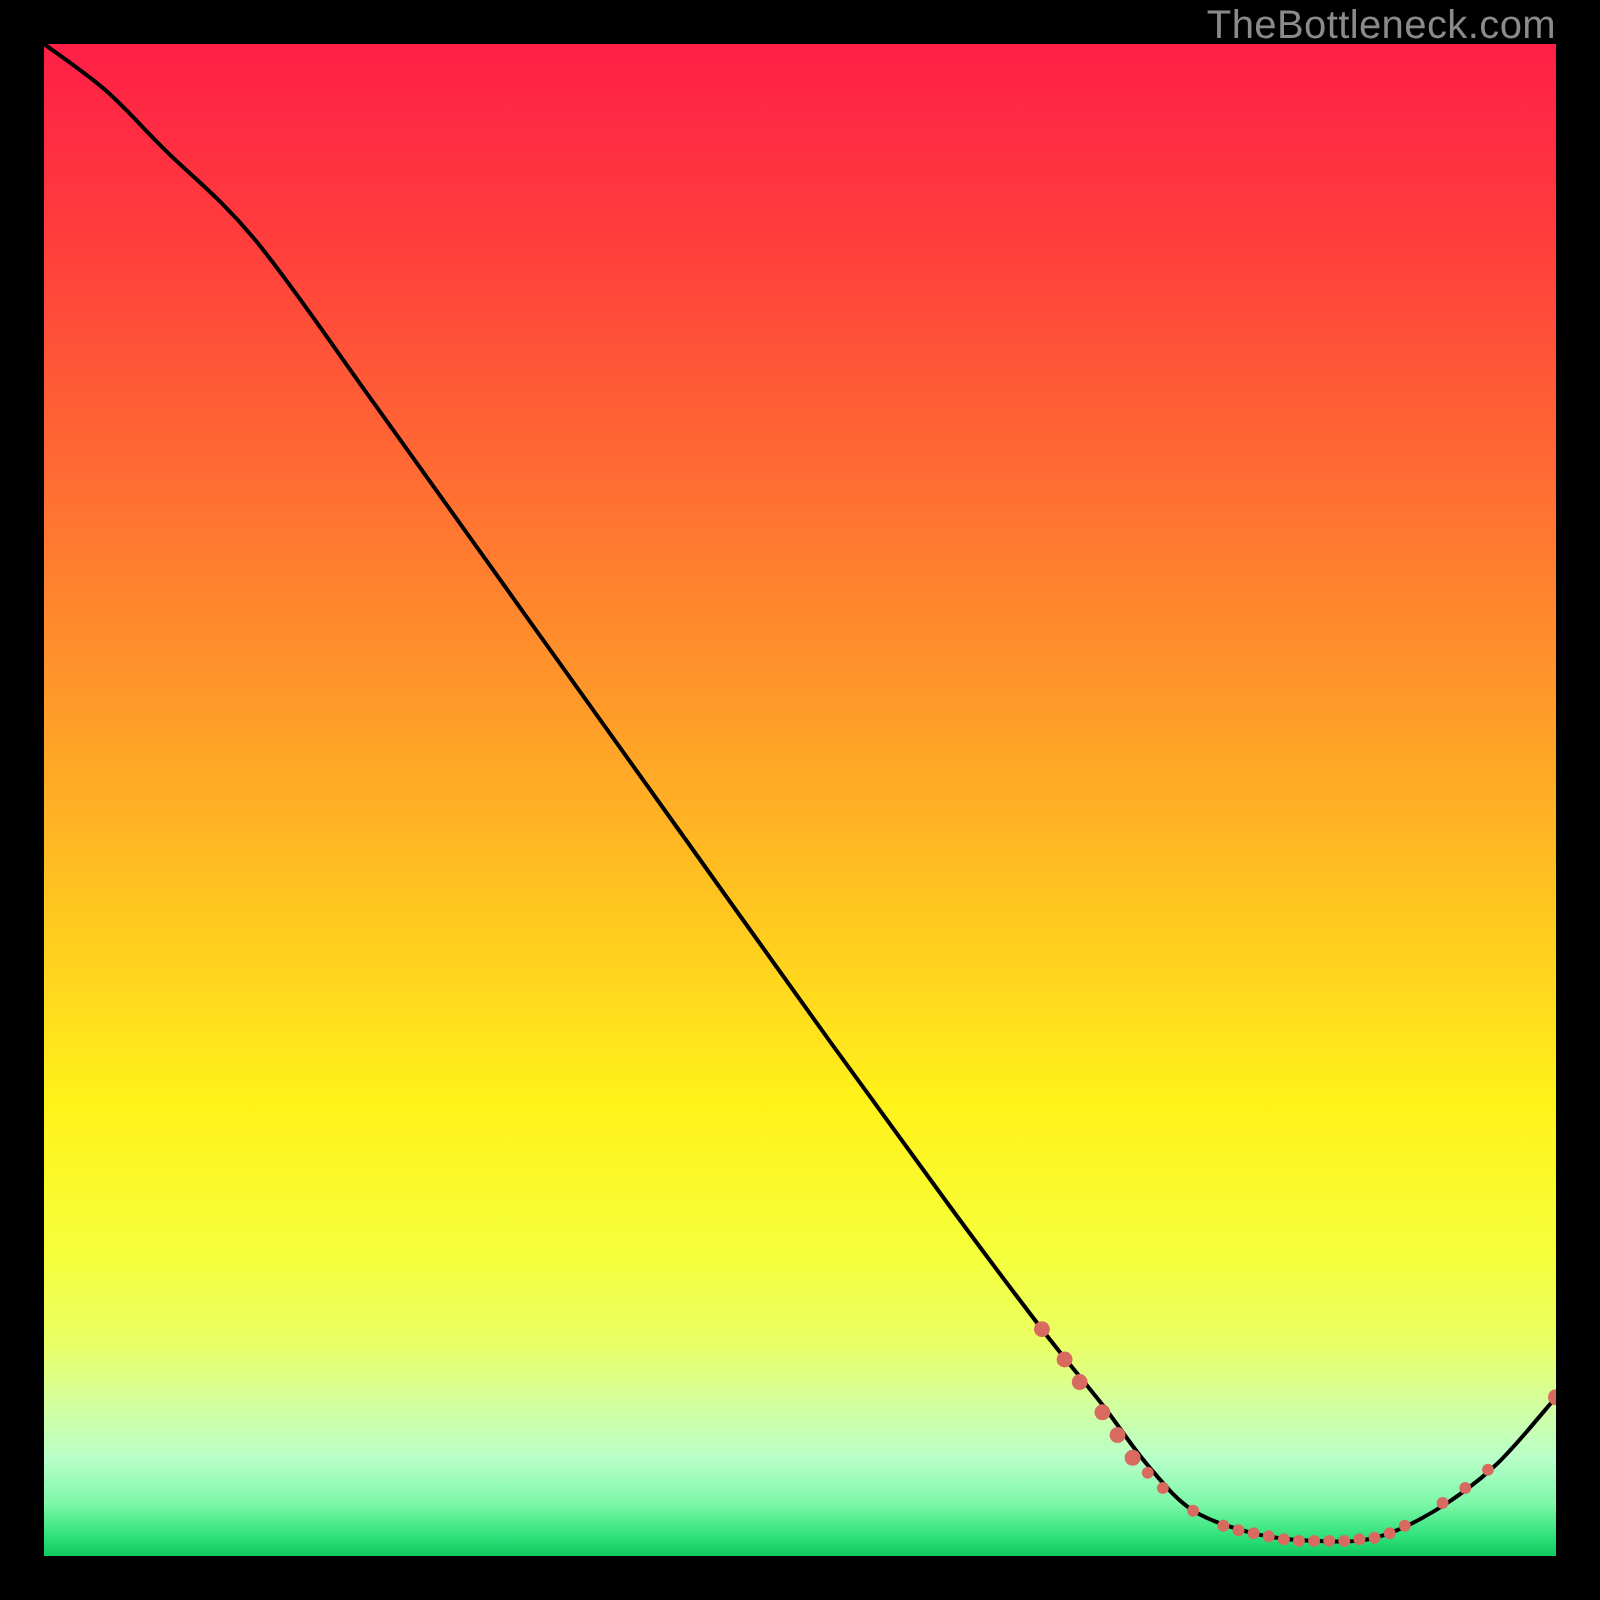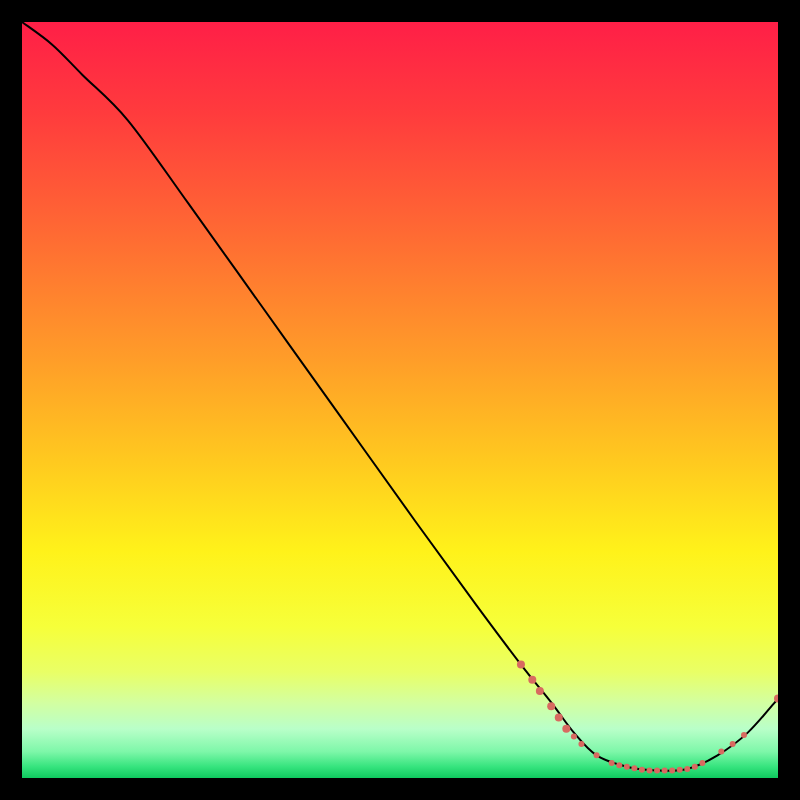--- a/index.html
+++ b/index.html
@@ -31,20 +31,21 @@
     font-size: 20px;
     color: #8a8a8a;
     letter-spacing: 0.2px;
     user-select: none;
   }
 </style>
 </head>
 <body>
 
 <div class="stage">
+  <div class="watermark">TheBottleneck.com</div>
 
   <svg class="plot" viewBox="0 0 756 756" preserveAspectRatio="none">
     <defs>
       <linearGradient id="bg-grad" x1="0" y1="0" x2="0" y2="1">
       <stop offset="0.00%" stop-color="#ff1f47"></stop>
           <stop offset="12.00%" stop-color="#ff3b3d"></stop>
           <stop offset="28.00%" stop-color="#ff6a33"></stop>
           <stop offset="44.00%" stop-color="#ff9b29"></stop>
           <stop offset="58.00%" stop-color="#ffc91f"></stop>
           <stop offset="70.00%" stop-color="#fff21a"></stop>

